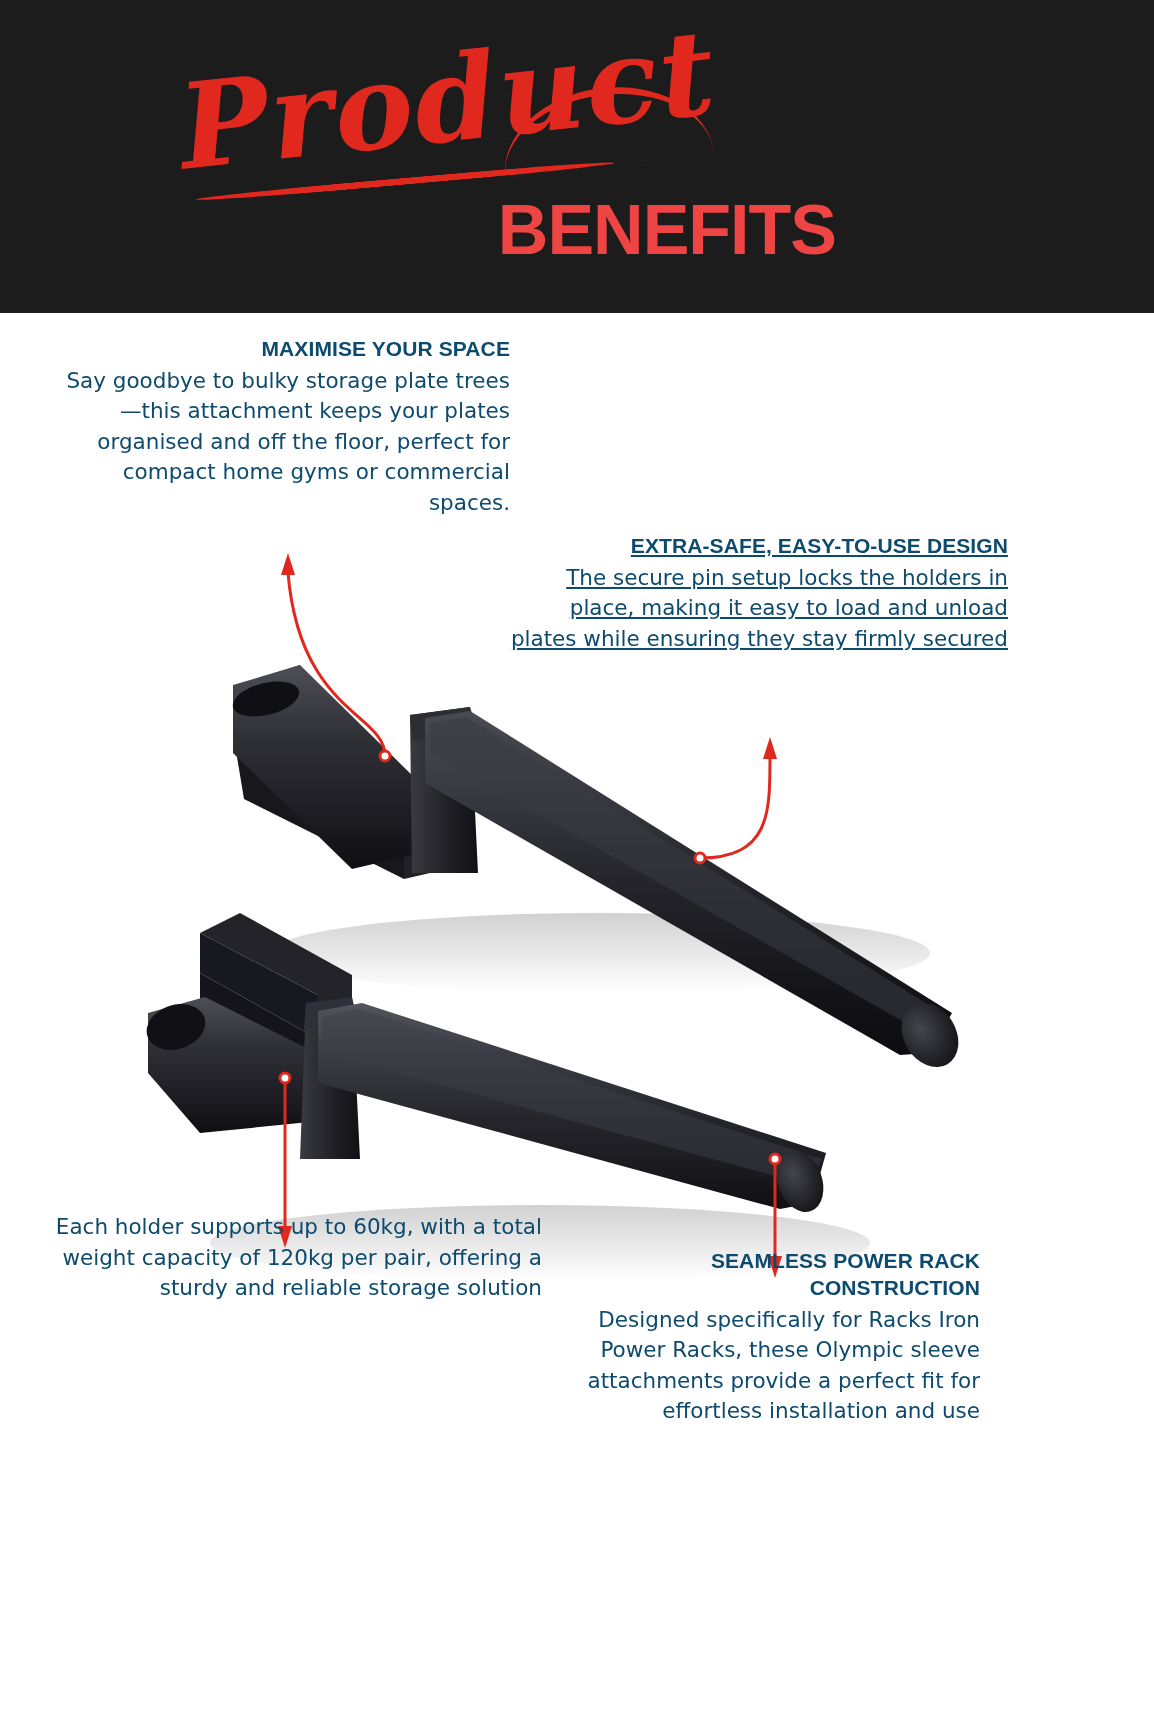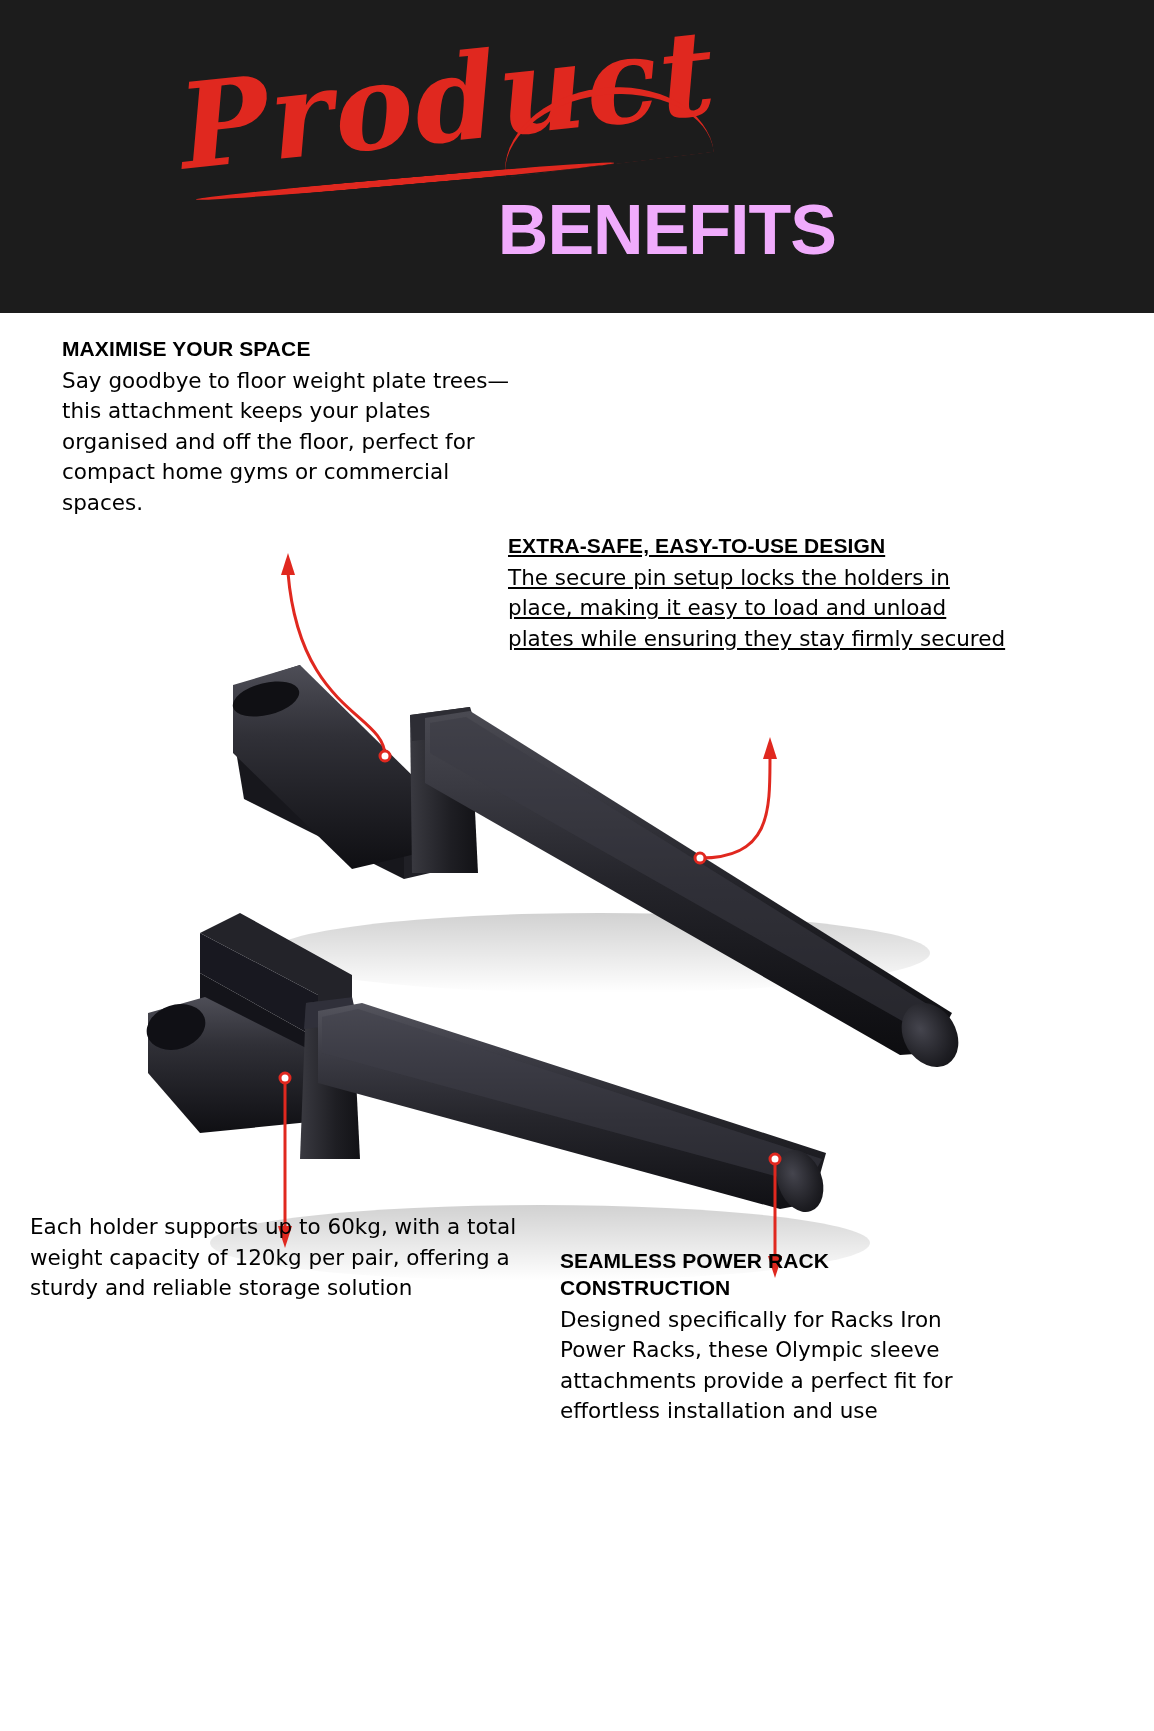--- a/index.html
+++ b/index.html
@@ -68,42 +68,42 @@
     transform: rotate(-7deg);
   }
   .block-title {
     position: absolute;
     right: 318px;
     top: 190px;
     font-family: "Liberation Sans", sans-serif;
     font-weight: bold;
     font-size: 70px;
     letter-spacing: -1px;
-    color: #f0abfc;
+    color: #ef4444;
     white-space: nowrap;
   }
 
   
   .product-stage {
     position: absolute;
     left: 0;
     top: 313px;
     width: 1154px;
     height: 1418px;
   }
 
   .sleeve {
     position: absolute;
   }
 
   
   .callout {
     position: absolute;
-    text-align: left;
-    color: #000000;
+    text-align: right;
+    color: #0c4a6e;
   }
   .callout .c-title {
     font-weight: bold;
     font-size: 21px;
     line-height: 1.28;
     letter-spacing: 0.1px;
     margin-bottom: 3px;
   }
   .callout .c-body {
     font-size: 21.5px;
@@ -223,21 +223,21 @@
       <path d="M775,846 L775,945"></path>
       <polygon points="775,965 768,943 782,943" fill="#e0281f" stroke="none"></polygon>
       <circle cx="775" cy="846" r="5" fill="#ffffff" stroke="#e0281f" stroke-width="3"></circle>
     </g>
   </svg>
 
 </div>
 
 <div class="callout" id="callout-space">
   <div class="c-title">MAXIMISE YOUR SPACE</div>
-  <div class="c-body">Say goodbye to floor weight plate trees—this attachment keeps your plates organised and off the floor, perfect for compact home gyms or commercial spaces.</div>
+  <div class="c-body">Say goodbye to bulky storage plate trees—this attachment keeps your plates organised and off the floor, perfect for compact home gyms or commercial spaces.</div>
 </div>
 
 <div class="callout" id="callout-safe">
   <div class="c-title">EXTRA-SAFE, EASY-TO-USE DESIGN</div>
   <div class="c-body">The secure pin setup locks the holders in place, making it easy to load and unload plates while ensuring they stay firmly secured</div>
 </div>
 
 <div class="callout" id="callout-steel">
   <div class="c-body">Each holder supports up to 60kg, with a total weight capacity of 120kg per pair, offering a sturdy and reliable storage solution</div>
 </div>

